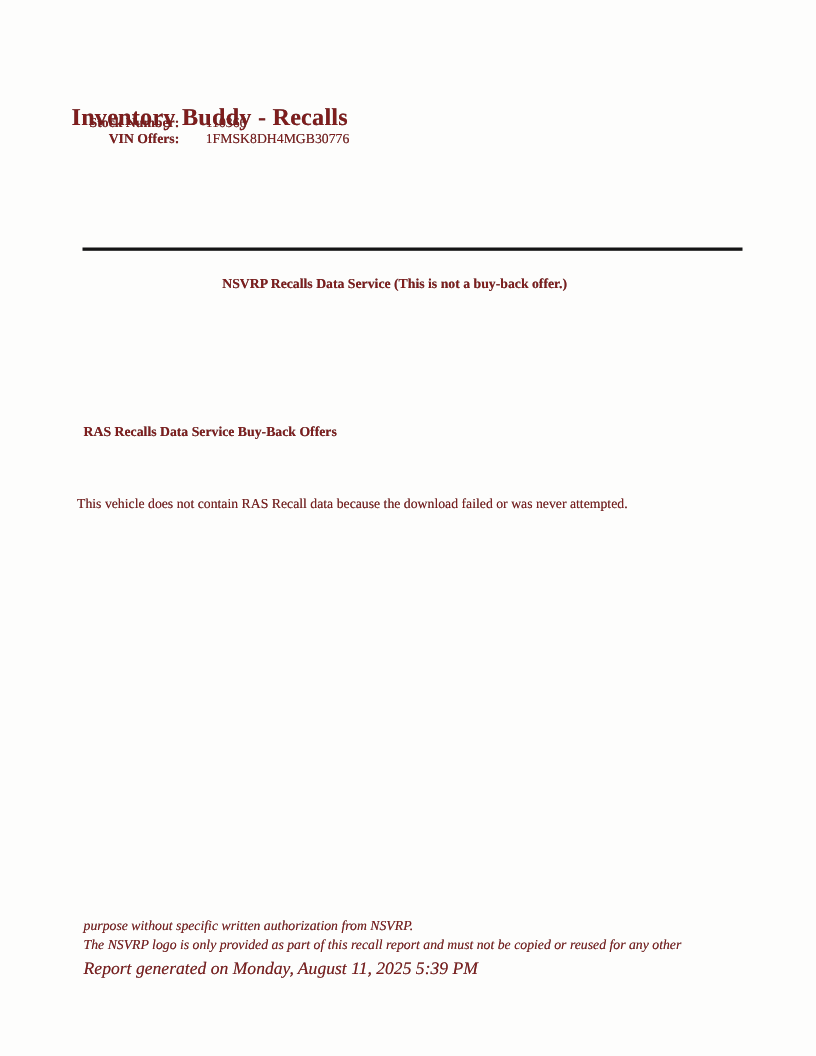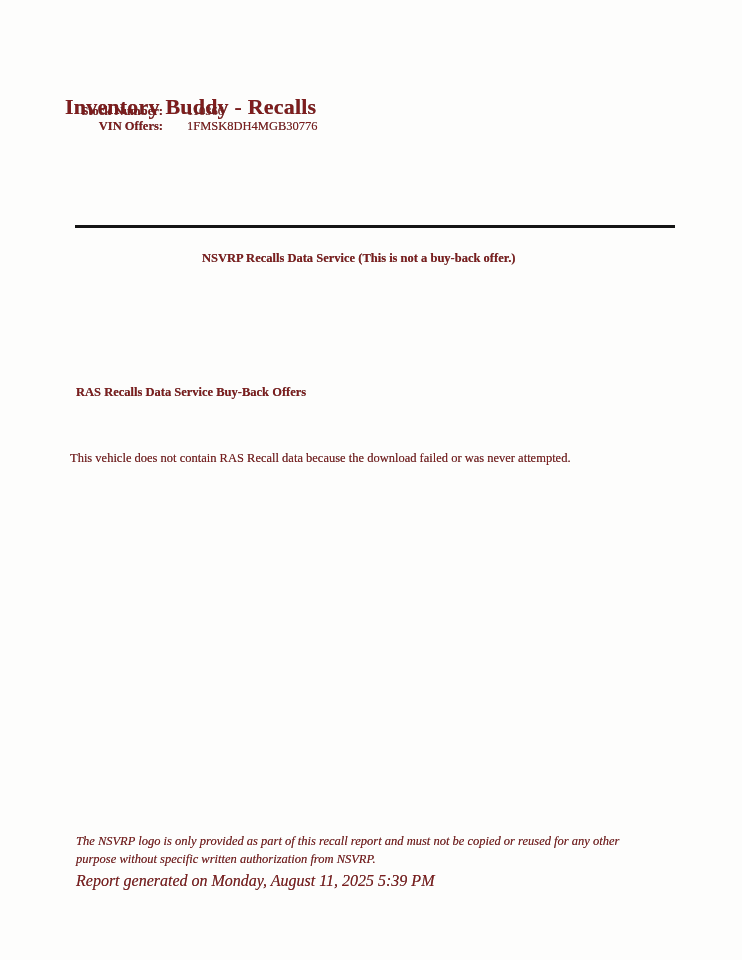--- a/index.html
+++ b/index.html
@@ -115,19 +115,19 @@
   <div class="rule"></div>
 
   <div class="section-heading nsvrp-heading scan-text">NSVRP Recalls Data Service (This is not a buy-back offer.)</div>
 
 
   <div class="section-heading ras-heading scan-text">RAS Recalls Data Service Buy-Back Offers</div>
 
   <div class="section-body ras-body scan-text">This vehicle does not contain RAS Recall data because the download failed or was never attempted.</div>
 
   <div class="footer-disclaimer">
+    <span class="line scan-text">purpose without specific written authorization from NSVRP.</span>
     <span class="line scan-text">The NSVRP logo is only provided as part of this recall report and must not be copied or reused for any other</span>
-    <span class="line scan-text">purpose without specific written authorization from NSVRP.</span>
   </div>
 
   <div class="footer-generated scan-text">Report generated on Monday, August 11, 2025 5:39 PM</div>
 
 </div>
 
 </body></html>

